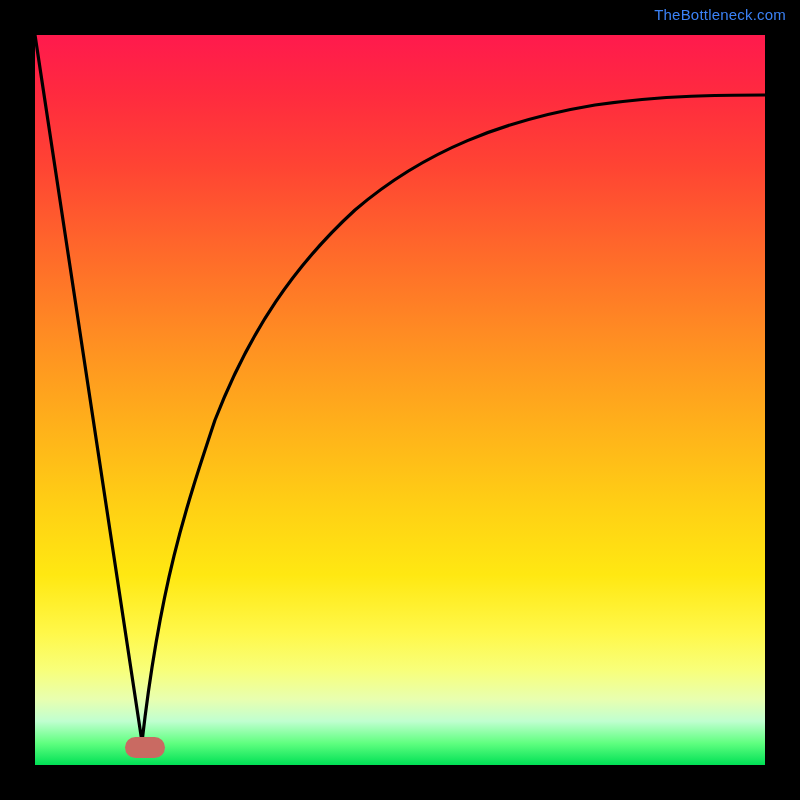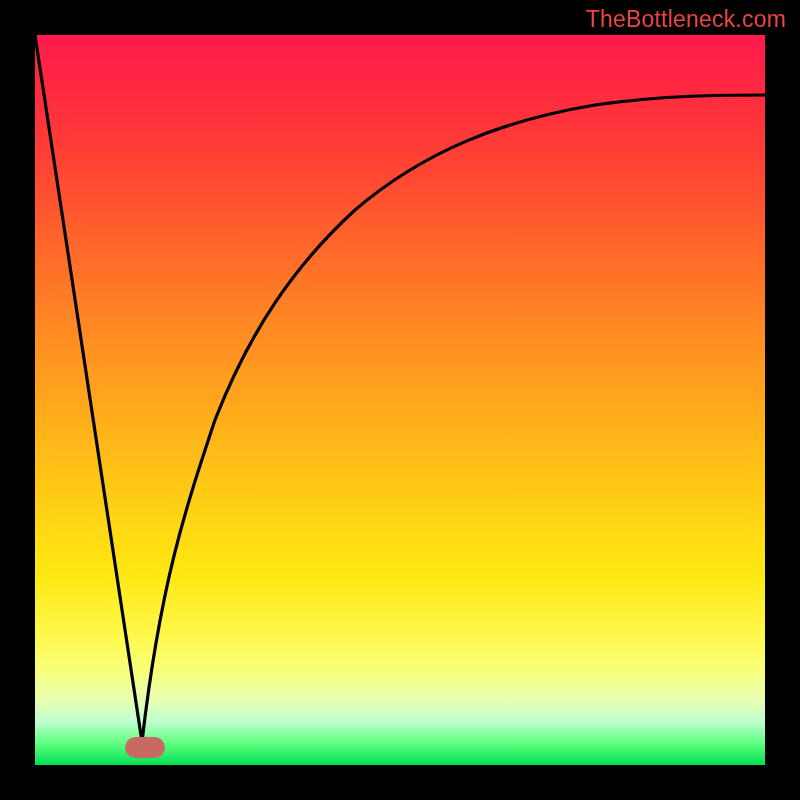--- a/index.html
+++ b/index.html
@@ -39,22 +39,22 @@
       #e8ffb0 91%,
       #c0ffd0 94%,
       #60ff80 97%,
       #00e055 100%
     );
   }
   .watermark {
     position: absolute;
     top: 6px;
     right: 14px;
-    color: #ef4444;
-    font-size: 23px;
+    color: #3b82f6;
+    font-size: 15px;
     font-weight: 400;
     letter-spacing: 0.2px;
   }
   svg.curve {
     position: absolute;
     top: 0;
     left: 0;
     width: 730px;
     height: 730px;
   }

